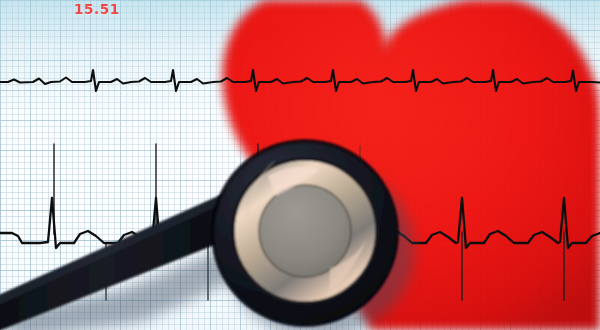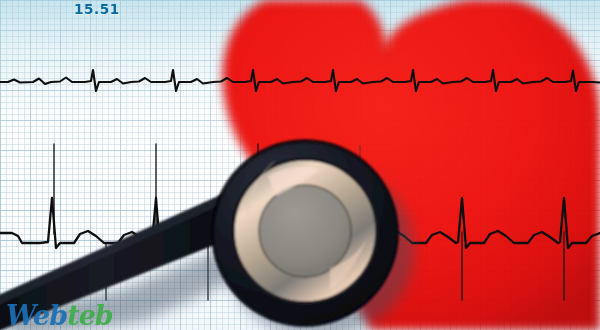--- a/index.html
+++ b/index.html
@@ -96,21 +96,21 @@
 
   
   .time-label {
     position: absolute;
     left: 74px;
     top: 1px;
     font-family: "DejaVu Sans", sans-serif;
     font-size: 13.5px;
     font-weight: bold;
     letter-spacing: .6px;
-    color: #0369a1;
+    color: #ef4444;
     text-shadow: 0 1px 0 rgba(255,255,255,.55);
     white-space: nowrap;
   }
 
   
   .watermark {
     position: absolute;
     left: 6px;
     bottom: 1px;
     font-family: "DejaVu Serif", serif;
@@ -271,17 +271,14 @@
       <circle cx="305" cy="231" r="46" fill="none" stroke="#3a3832" stroke-width="1.6" opacity=".7"></circle>
 
       <path d="M 268,176 C 284,166 306,164 320,170 C 306,180 288,190 276,196 Z" fill="#f6ded0" opacity=".72"></path>
       <path d="M 330,268 C 348,262 362,250 368,236 C 358,262 344,280 330,290 Z" fill="#f0d4bd" opacity=".55"></path>
       <path d="M 246,214 C 250,188 262,170 276,160 C 258,178 250,198 248,220 Z" fill="#ddcdb8" opacity=".45"></path>
     </g>
   </svg>
 
   <div class="time-label">15.51</div>
 
-  <div class="watermark">
-    <span class="wm-a">Web</span><span class="wm-b">teb</span>
-  </div>
 
 </div>
 
 </body></html>

